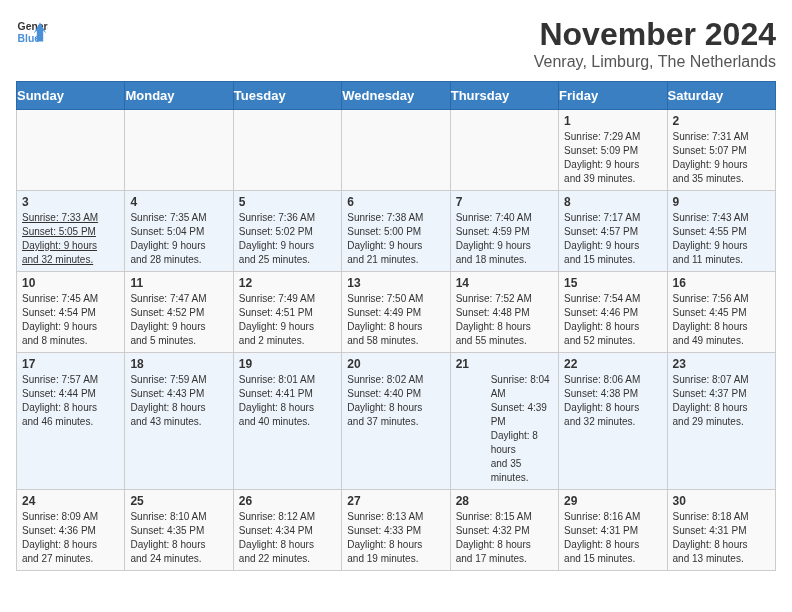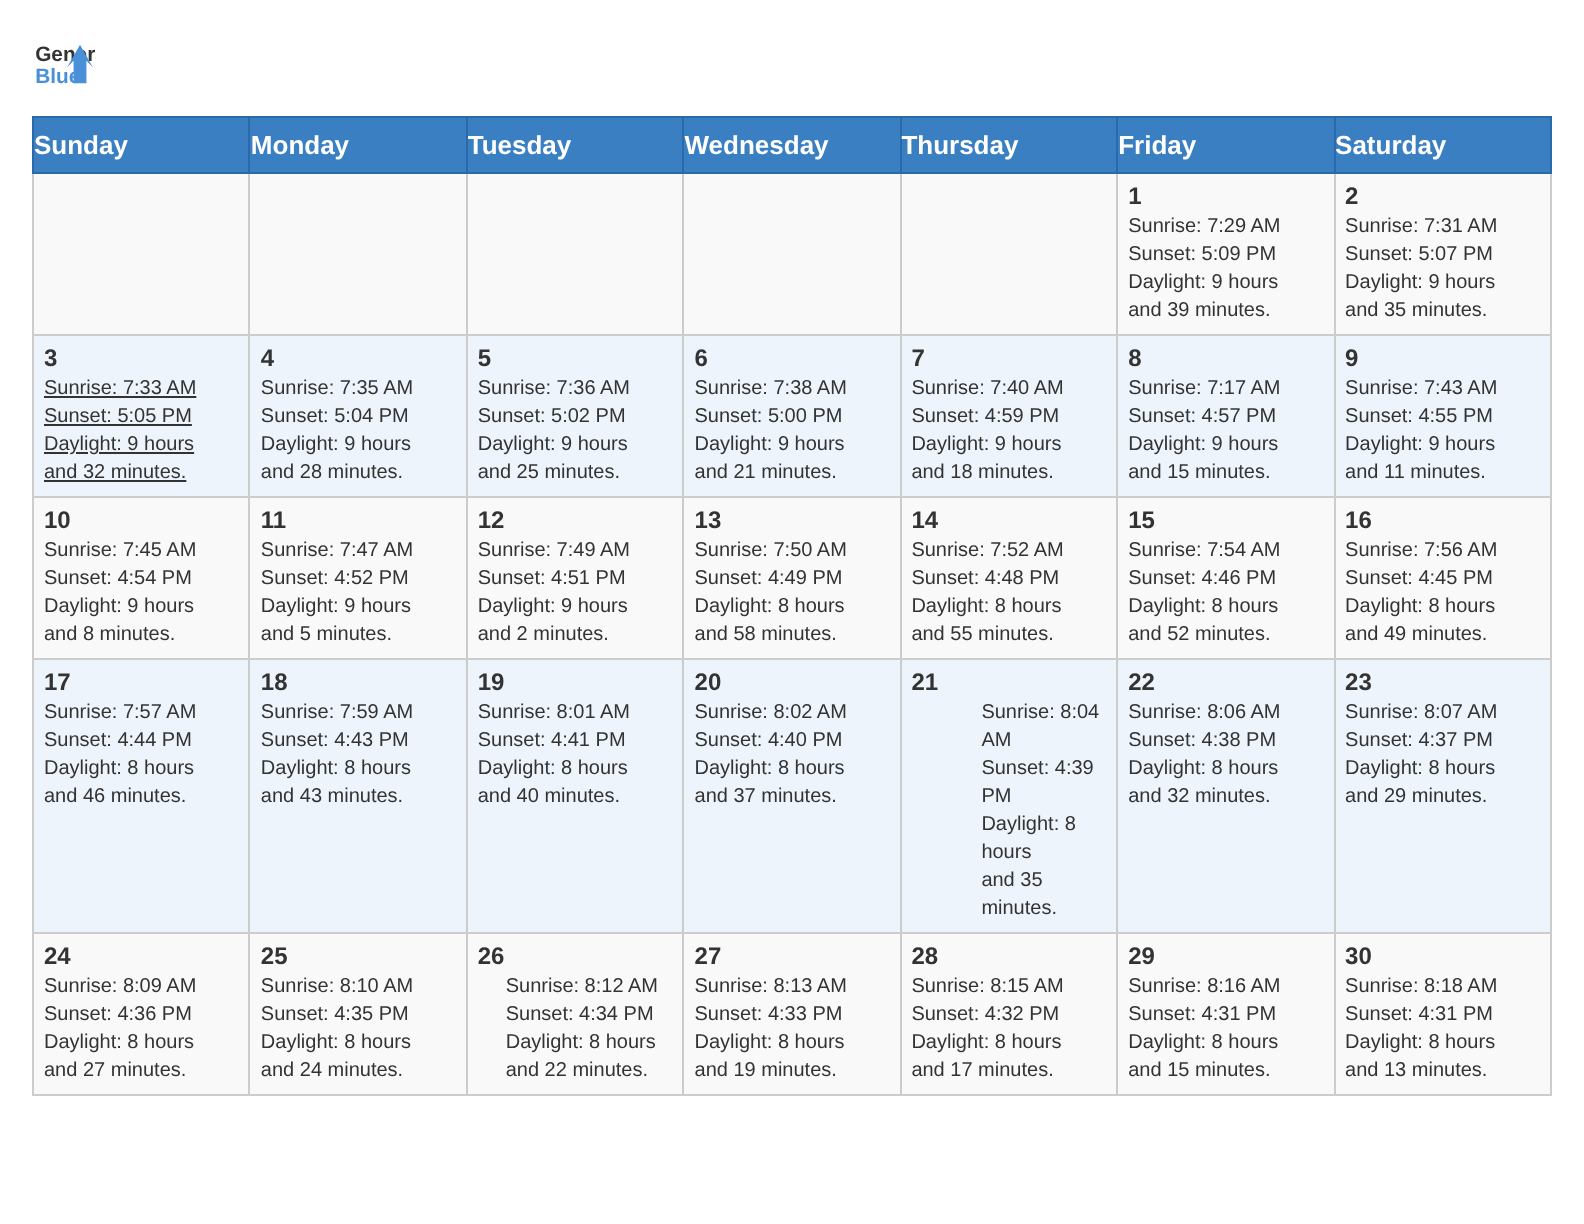--- a/index.html
+++ b/index.html
@@ -85,20 +85,22 @@
 
 <div class="header-area">
   <div class="logo">
     <svg class="logo-icon" viewBox="0 0 40 40" xmlns="http://www.w3.org/2000/svg">
       <text x="2" y="18" font-size="13" font-weight="bold" fill="#333">General</text>
       <text x="2" y="32" font-size="13" font-weight="bold" fill="#4a90d9">Blue</text>
       <polygon points="30,8 38,22 34,18 34,32 26,32 26,18 22,22" fill="#4a90d9"></polygon>
     </svg>
   </div>
   <div class="title-area">
+    <div class="main-title">November 2024</div>
+    <div class="subtitle">Venray, Limburg, The Netherlands</div>
   </div>
 </div>
 
 <table>
   <thead>
     <tr>
     <th>Sunday</th>
         <th>Monday</th>
         <th>Tuesday</th>
         <th>Wednesday</th>
@@ -292,21 +294,21 @@
         </td>
         <td>
           <span class="day-number">25</span>
           <div class="day-info" style="white-space: pre-line;">Sunrise: 8:10 AM
 Sunset: 4:35 PM
 Daylight: 8 hours
 and 24 minutes.</div>
         </td>
         <td>
           <span class="day-number">26</span>
-          <div class="day-info" style="white-space: pre-line; margin-left: 14px;">Sunrise: 8:12 AM
+          <div class="day-info" style="white-space: pre-line;">Sunrise: 8:12 AM
 Sunset: 4:34 PM
 Daylight: 8 hours
 and 22 minutes.</div>
         </td>
         <td>
           <span class="day-number">27</span>
           <div class="day-info" style="white-space: pre-line;">Sunrise: 8:13 AM
 Sunset: 4:33 PM
 Daylight: 8 hours
 and 19 minutes.</div>

